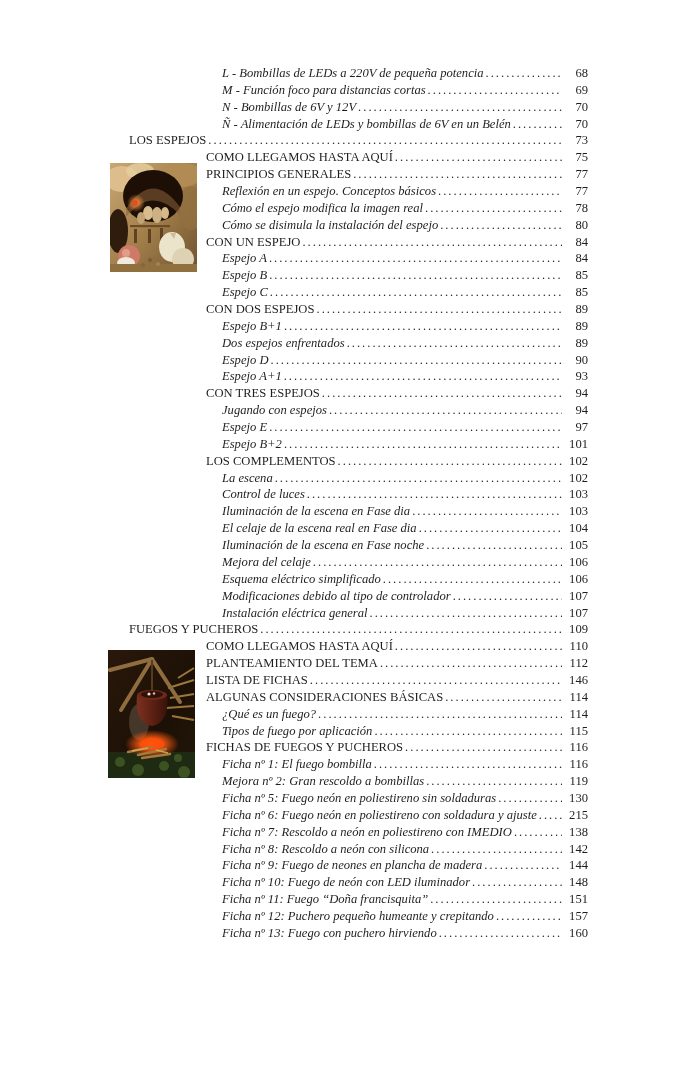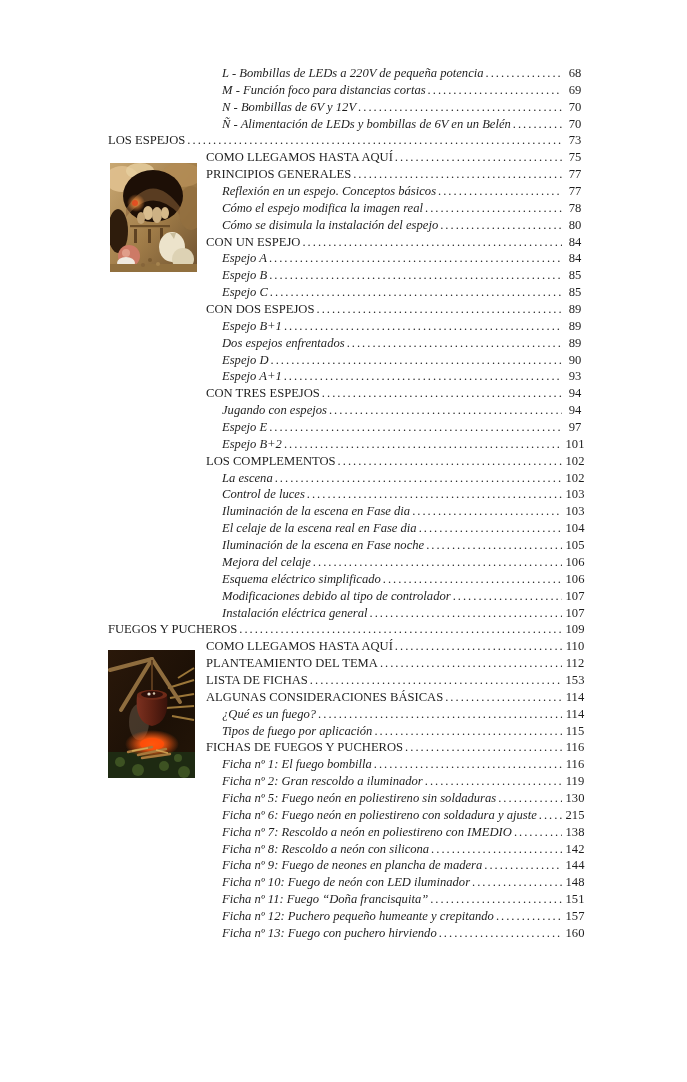--- a/index.html
+++ b/index.html
@@ -16,39 +16,39 @@
     left:108px;top:65px;width:480px;
   }
   .row{
     display:flex;
     align-items:baseline;
     height:16.86px;
     line-height:16.86px;
     font-size:12.6px;
     white-space:nowrap;
   }
-  .row.lvl0{padding-left:0;}
+  .row.lvl0{padding-left:0;margin-left:21px;}
   .row.lvl1{padding-left:98px;}
   .row.lvl2{padding-left:114px;font-style:italic;}
   .label{flex:none;}
   .dots{
     flex:1 1 auto;
     overflow:hidden;
     margin-left:2px;
     font-style:normal;
     letter-spacing:2px;
     color:#2b2b2b;
   }
   .dots::after{
     content:"........................................................................................................................................................................................................";
   }
   .pagenum{
     flex:none;
     width:26px;
-    text-align:center;
+    text-align:right;
     font-style:normal;
   }
   .photo{position:absolute;display:block;}
   .photo1{left:110px;top:163px;width:87px;height:109px;}
   .photo2{left:108px;top:650px;width:87px;height:128px;}
 </style>
 </head>
 <body>
 
 <div class="sheet">
@@ -331,21 +331,21 @@
         <span class="pagenum">110</span>
       </div>
       <div class="row lvl1">
         <span class="label">PLANTEAMIENTO DEL TEMA</span>
         <span class="dots"></span>
         <span class="pagenum">112</span>
       </div>
       <div class="row lvl1">
         <span class="label">LISTA DE FICHAS</span>
         <span class="dots"></span>
-        <span class="pagenum">153</span>
+        <span class="pagenum">146</span>
       </div>
       <div class="row lvl1">
         <span class="label">ALGUNAS CONSIDERACIONES BÁSICAS</span>
         <span class="dots"></span>
         <span class="pagenum">114</span>
       </div>
       <div class="row lvl2">
         <span class="label">¿Qué es un fuego?</span>
         <span class="dots"></span>
         <span class="pagenum">114</span>
@@ -359,21 +359,21 @@
         <span class="label">FICHAS DE FUEGOS Y PUCHEROS</span>
         <span class="dots"></span>
         <span class="pagenum">116</span>
       </div>
       <div class="row lvl2">
         <span class="label">Ficha nº 1: El fuego bombilla</span>
         <span class="dots"></span>
         <span class="pagenum">116</span>
       </div>
       <div class="row lvl2">
-        <span class="label">Ficha nº 2: Gran rescoldo a iluminador</span>
+        <span class="label">Mejora nº 2: Gran rescoldo a bombillas</span>
         <span class="dots"></span>
         <span class="pagenum">119</span>
       </div>
       <div class="row lvl2">
         <span class="label">Ficha nº 5: Fuego neón en poliestireno sin soldaduras</span>
         <span class="dots"></span>
         <span class="pagenum">130</span>
       </div>
       <div class="row lvl2">
         <span class="label">Ficha nº 6: Fuego neón en poliestireno con soldadura y ajuste</span>

